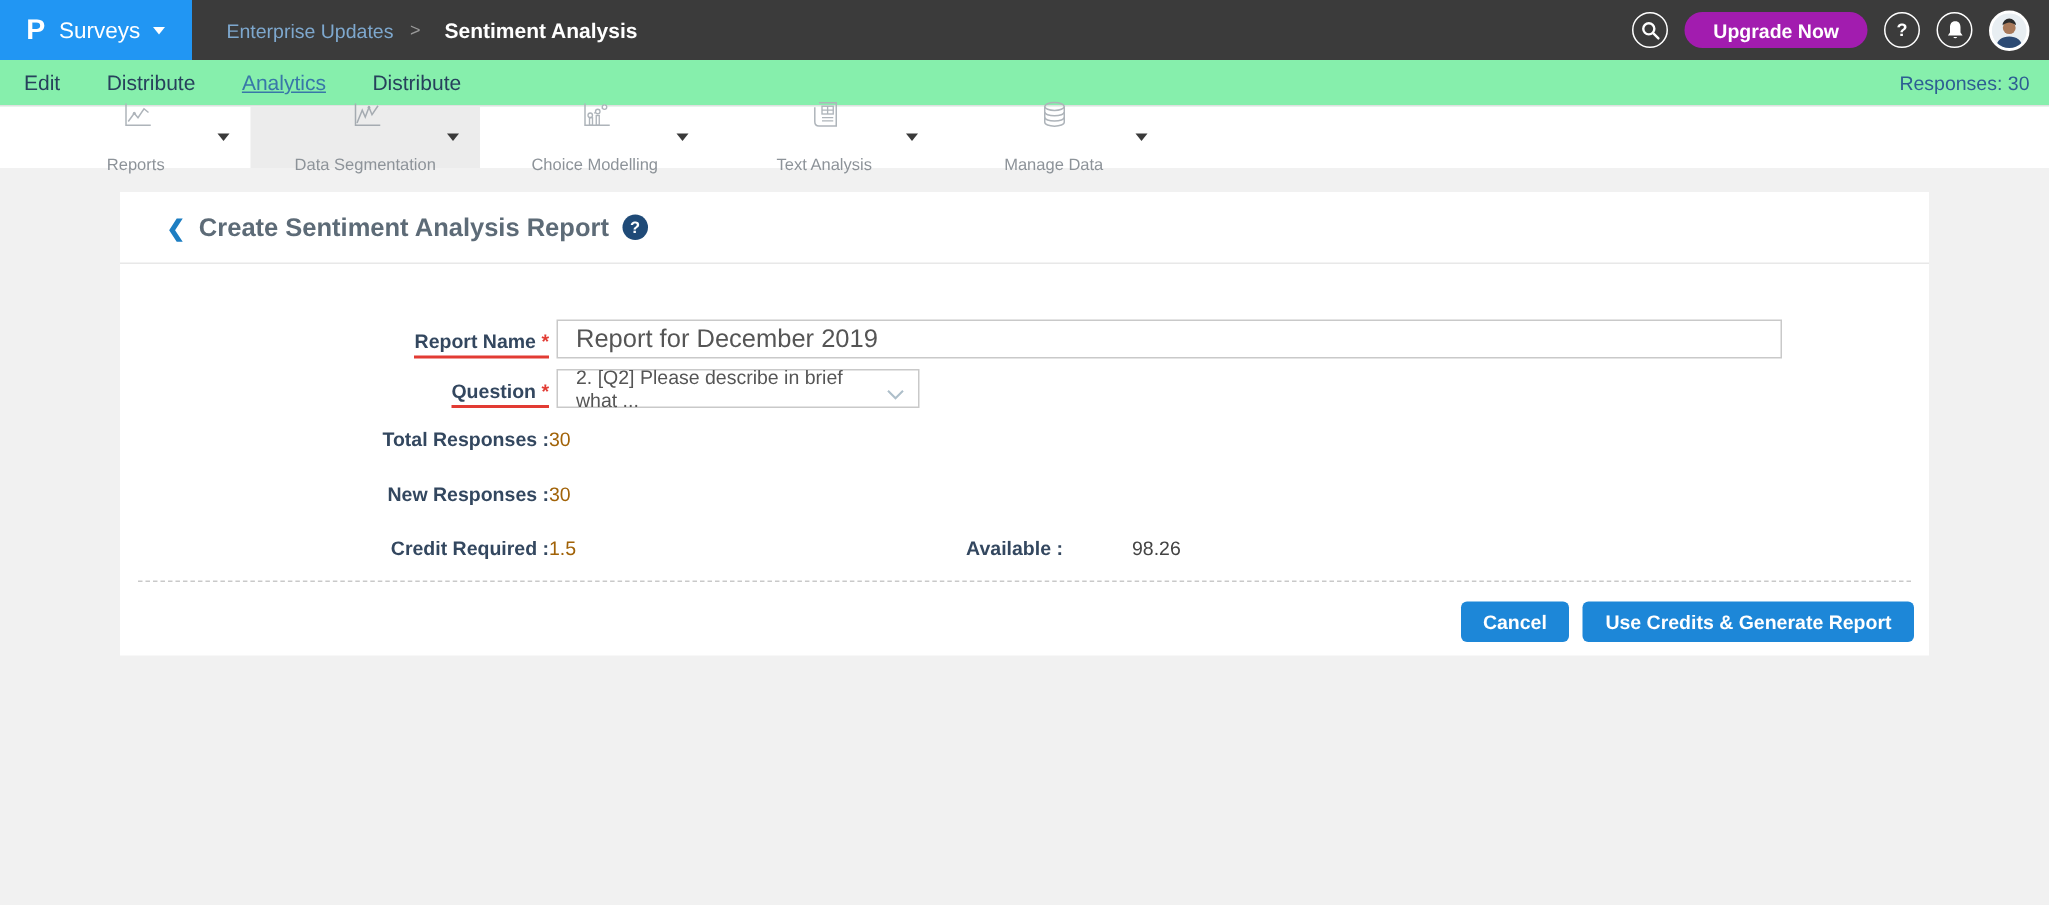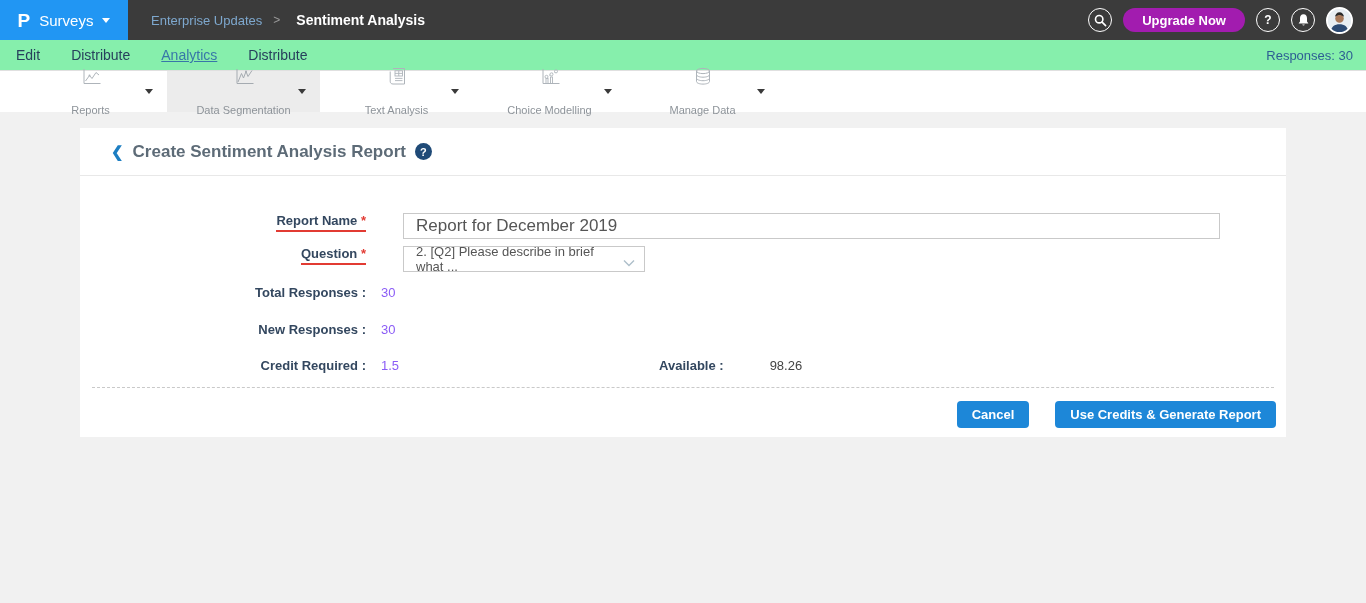--- a/index.html
+++ b/index.html
@@ -37,40 +37,40 @@
 
   
   .content { height:491px; background:#f1f1f1; }
   .card { width:1206px; margin-left:80px; margin-top:16px; background:#fff; }
   .card-header { height:48px; border-bottom:1px solid #e8e8e8; display:flex; align-items:center; padding-left:31px; }
   .back-chevron { color:#1d7ec2; font-size:15px; font-weight:bold; cursor:pointer; margin-right:9px; }
   .card-title { font-size:17px; color:#5d6b77; }
   .title-help { width:17px; height:17px; border-radius:50%; background:#1f4a77; color:#fff; font-size:11px; font-weight:bold; display:flex; align-items:center; justify-content:center; margin-left:9px; cursor:pointer; }
 
   .form { padding-top:37px; }
-  .frow { display:flex; align-items:flex-start; margin-bottom:7px;gap:32px; }
+  .frow { display:flex; align-items:flex-end; margin-bottom:7px; }
   .flabel { width:286px; text-align:right; font-size:13px; font-weight:bold; color:#33475f; flex:none; }
   .flabel .ul { display:inline-block; border-bottom:2px solid #e23b33; padding-bottom:2px; }
   .req { color:#e23b33; }
   .text-input { width:817px; height:26px; border:1px solid #c9c9c9; margin-left:5px; padding:0 12px; font-size:17px; color:#555; font-family:inherit; background:#fff; }
   .select { position:relative; margin-left:5px; height:26px; border:1px solid #c9c9c9; display:flex; align-items:center; padding:0 28px 0 12px; font-size:13px; color:#555; cursor:pointer; background:#fff; }
   .select.q { width:242px; }
   .select.d { width:144px; }
   .select-chev { position:absolute; right:9px; top:8px; }
 
   .srow { display:flex; font-size:13px; align-items:baseline; }
-  .srow .sval { margin-left:15px; color:#8b5cf6; }
+  .srow .sval { color:#a16207; }
   .srow1 { margin-top:13px; }
   .srow2 { margin-top:22px; }
   .srow3 { margin-top:21px; }
   .avail-label { font-size:13px; font-weight:bold; color:#33475f; margin-left:260px; }
   .avail-val { margin-left:46px; color:#444; }
 
   .dashed { border-top:1px dashed #c9c9c9; margin:14px 12px 0 12px; }
-  .footer { display:flex; justify-content:flex-end; gap:26px; padding:13px 10px 9px 0; }
+  .footer { display:flex; justify-content:flex-end; gap:9px; padding:13px 10px 9px 0; }
   .btn { background:#1d87d8; color:#fff; border:none; border-radius:4px; height:27px; font-size:13px; font-weight:bold; padding:0 15px; cursor:pointer; font-family:inherit; }
 </style>
 </head>
 <body>
 
 <header class="topbar">
   <div class="logo-box">
     <span class="logo-p">P</span>
     <span class="logo-label">Surveys</span>
     <span class="tri"></span>
@@ -135,51 +135,51 @@
           <polyline points="6,14 9.5,5.5 11.5,10 14,3.5 16,8.5 20,2.5" fill="none" stroke="#a5abb1" stroke-width="1"></polyline>
           <circle cx="14" cy="3.5" r="0.9" fill="#a5abb1"></circle>
         </svg>
     </span>
     <span class="tab-label">Data Segmentation</span>
     <span class="tri tab-caret"></span>
   </div>
 
   <div class="tab">
     <span>
-      <svg width="20" height="19" viewBox="0 0 20 19">
-          <path d="M6 1.5 H17.5 V17 H6 c-2 0 -2.8 -1.2 -2.8 -2.8 V4.5" fill="none" stroke="#aeb4ba" stroke-width="1"></path>
-          <rect x="8" y="3.8" width="7.5" height="5.2" fill="none" stroke="#aeb4ba" stroke-width="0.9"></rect>
-          <line x1="11.75" y1="3.8" x2="11.75" y2="9" stroke="#aeb4ba" stroke-width="0.9"></line>
-          <line x1="8" y1="6.4" x2="15.5" y2="6.4" stroke="#aeb4ba" stroke-width="0.9"></line>
-          <line x1="8" y1="11.4" x2="15.5" y2="11.4" stroke="#aeb4ba" stroke-width="0.9"></line>
-          <line x1="8" y1="13.6" x2="15.5" y2="13.6" stroke="#aeb4ba" stroke-width="0.9"></line>
-        </svg>
-    </span>
-    <span class="tab-label">Text Analysis</span>
-    <span class="tri tab-caret"></span>
-  </div>
-
-  <div class="tab">
-    <span>
       <svg width="24" height="18" viewBox="0 0 24 18">
           <path d="M5 1 V15.5 H21.5" fill="none" stroke="#aeb4ba" stroke-width="1"></path>
           <rect x="8" y="10.5" width="2" height="5" fill="none" stroke="#aeb4ba" stroke-width="0.9"></rect>
           <rect x="12.5" y="9" width="2" height="6.5" fill="none" stroke="#aeb4ba" stroke-width="0.9"></rect>
           <line x1="8.5" y1="9" x2="17.5" y2="3.5" stroke="#aeb4ba" stroke-width="0.8" stroke-dasharray="1.6,1.4"></line>
           <circle cx="8.5" cy="8.8" r="1.5" fill="#fff" stroke="#aeb4ba" stroke-width="0.9"></circle>
           <circle cx="13.5" cy="6.3" r="1.5" fill="#fff" stroke="#aeb4ba" stroke-width="0.9"></circle>
           <circle cx="18" cy="3.4" r="1.5" fill="#fff" stroke="#aeb4ba" stroke-width="0.9"></circle>
         </svg>
     </span>
     <span class="tab-label">Choice Modelling</span>
     <span class="tri tab-caret"></span>
   </div>
 
   <div class="tab">
     <span>
+      <svg width="20" height="19" viewBox="0 0 20 19">
+          <path d="M6 1.5 H17.5 V17 H6 c-2 0 -2.8 -1.2 -2.8 -2.8 V4.5" fill="none" stroke="#aeb4ba" stroke-width="1"></path>
+          <rect x="8" y="3.8" width="7.5" height="5.2" fill="none" stroke="#aeb4ba" stroke-width="0.9"></rect>
+          <line x1="11.75" y1="3.8" x2="11.75" y2="9" stroke="#aeb4ba" stroke-width="0.9"></line>
+          <line x1="8" y1="6.4" x2="15.5" y2="6.4" stroke="#aeb4ba" stroke-width="0.9"></line>
+          <line x1="8" y1="11.4" x2="15.5" y2="11.4" stroke="#aeb4ba" stroke-width="0.9"></line>
+          <line x1="8" y1="13.6" x2="15.5" y2="13.6" stroke="#aeb4ba" stroke-width="0.9"></line>
+        </svg>
+    </span>
+    <span class="tab-label">Text Analysis</span>
+    <span class="tri tab-caret"></span>
+  </div>
+
+  <div class="tab">
+    <span>
       <svg width="22" height="19" viewBox="0 0 22 19">
           <ellipse cx="11" cy="4" rx="6.5" ry="2.6" fill="none" stroke="#aeb4ba" stroke-width="1"></ellipse>
           <path d="M4.5 4 V14.5 c0 1.5 2.9 2.6 6.5 2.6 s6.5 -1.1 6.5 -2.6 V4" fill="none" stroke="#aeb4ba" stroke-width="1"></path>
           <path d="M4.5 7.6 c0 1.5 2.9 2.6 6.5 2.6 s6.5 -1.1 6.5 -2.6" fill="none" stroke="#aeb4ba" stroke-width="1"></path>
           <path d="M4.5 11.1 c0 1.5 2.9 2.6 6.5 2.6 s6.5 -1.1 6.5 -2.6" fill="none" stroke="#aeb4ba" stroke-width="1"></path>
         </svg>
     </span>
     <span class="tab-label">Manage Data</span>
     <span class="tri tab-caret"></span>
   </div>

